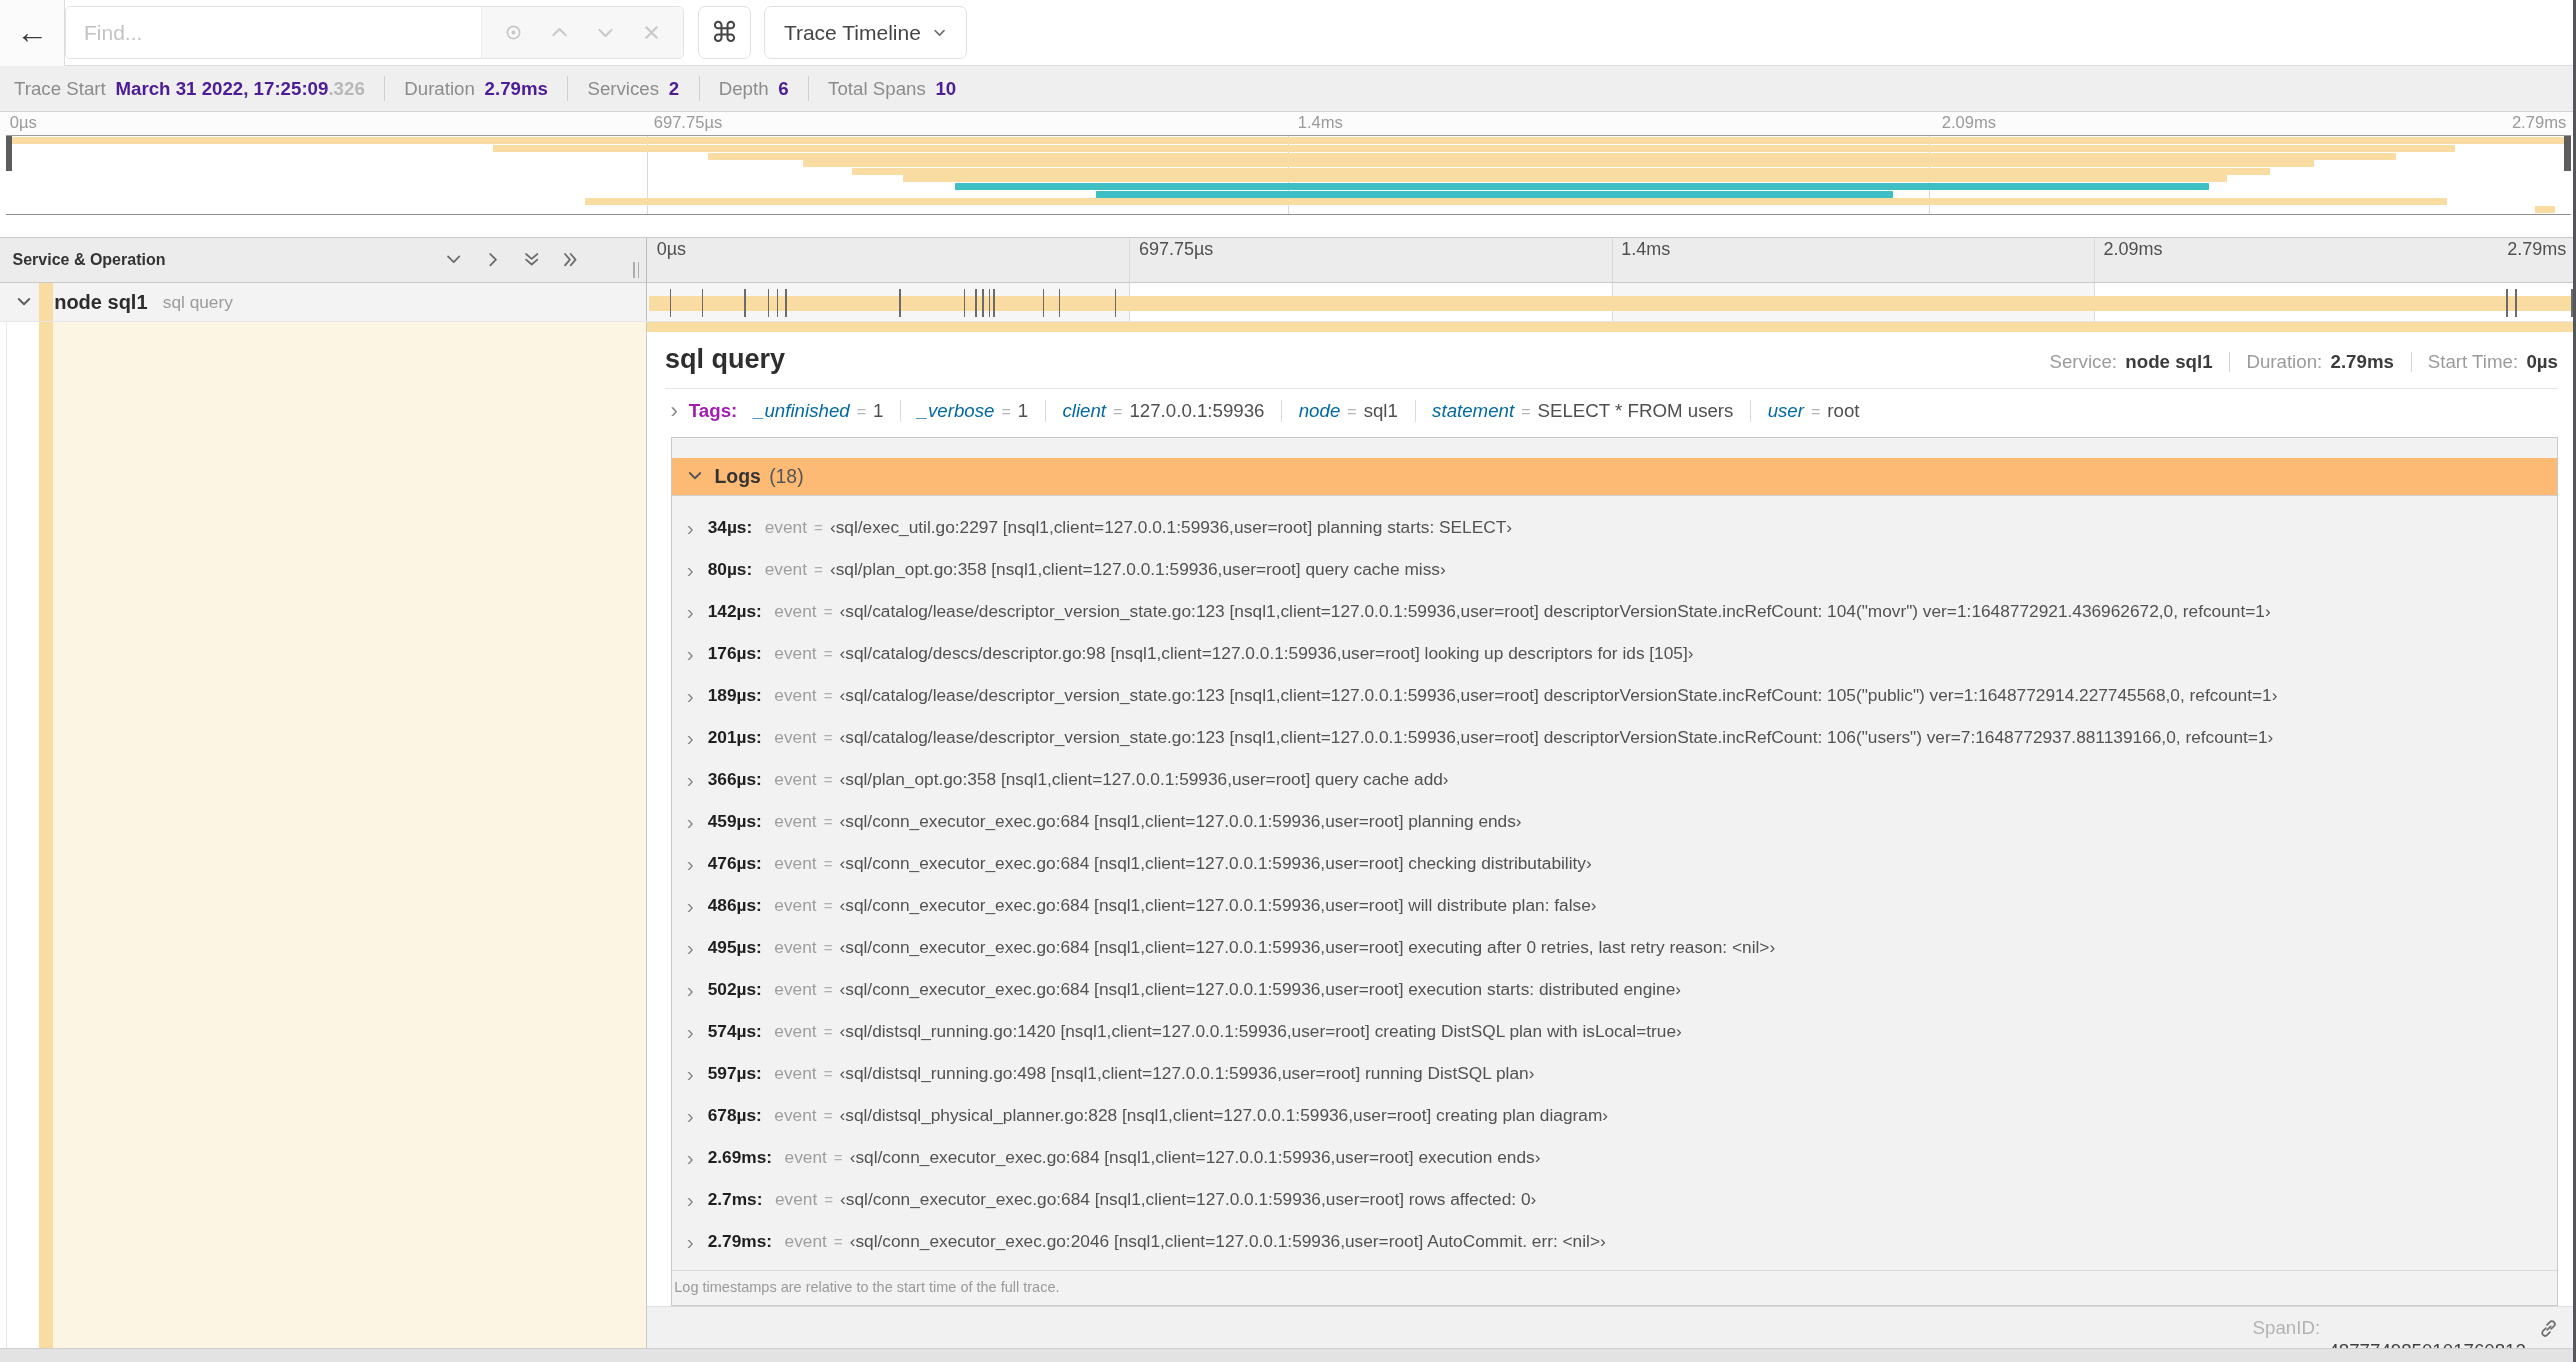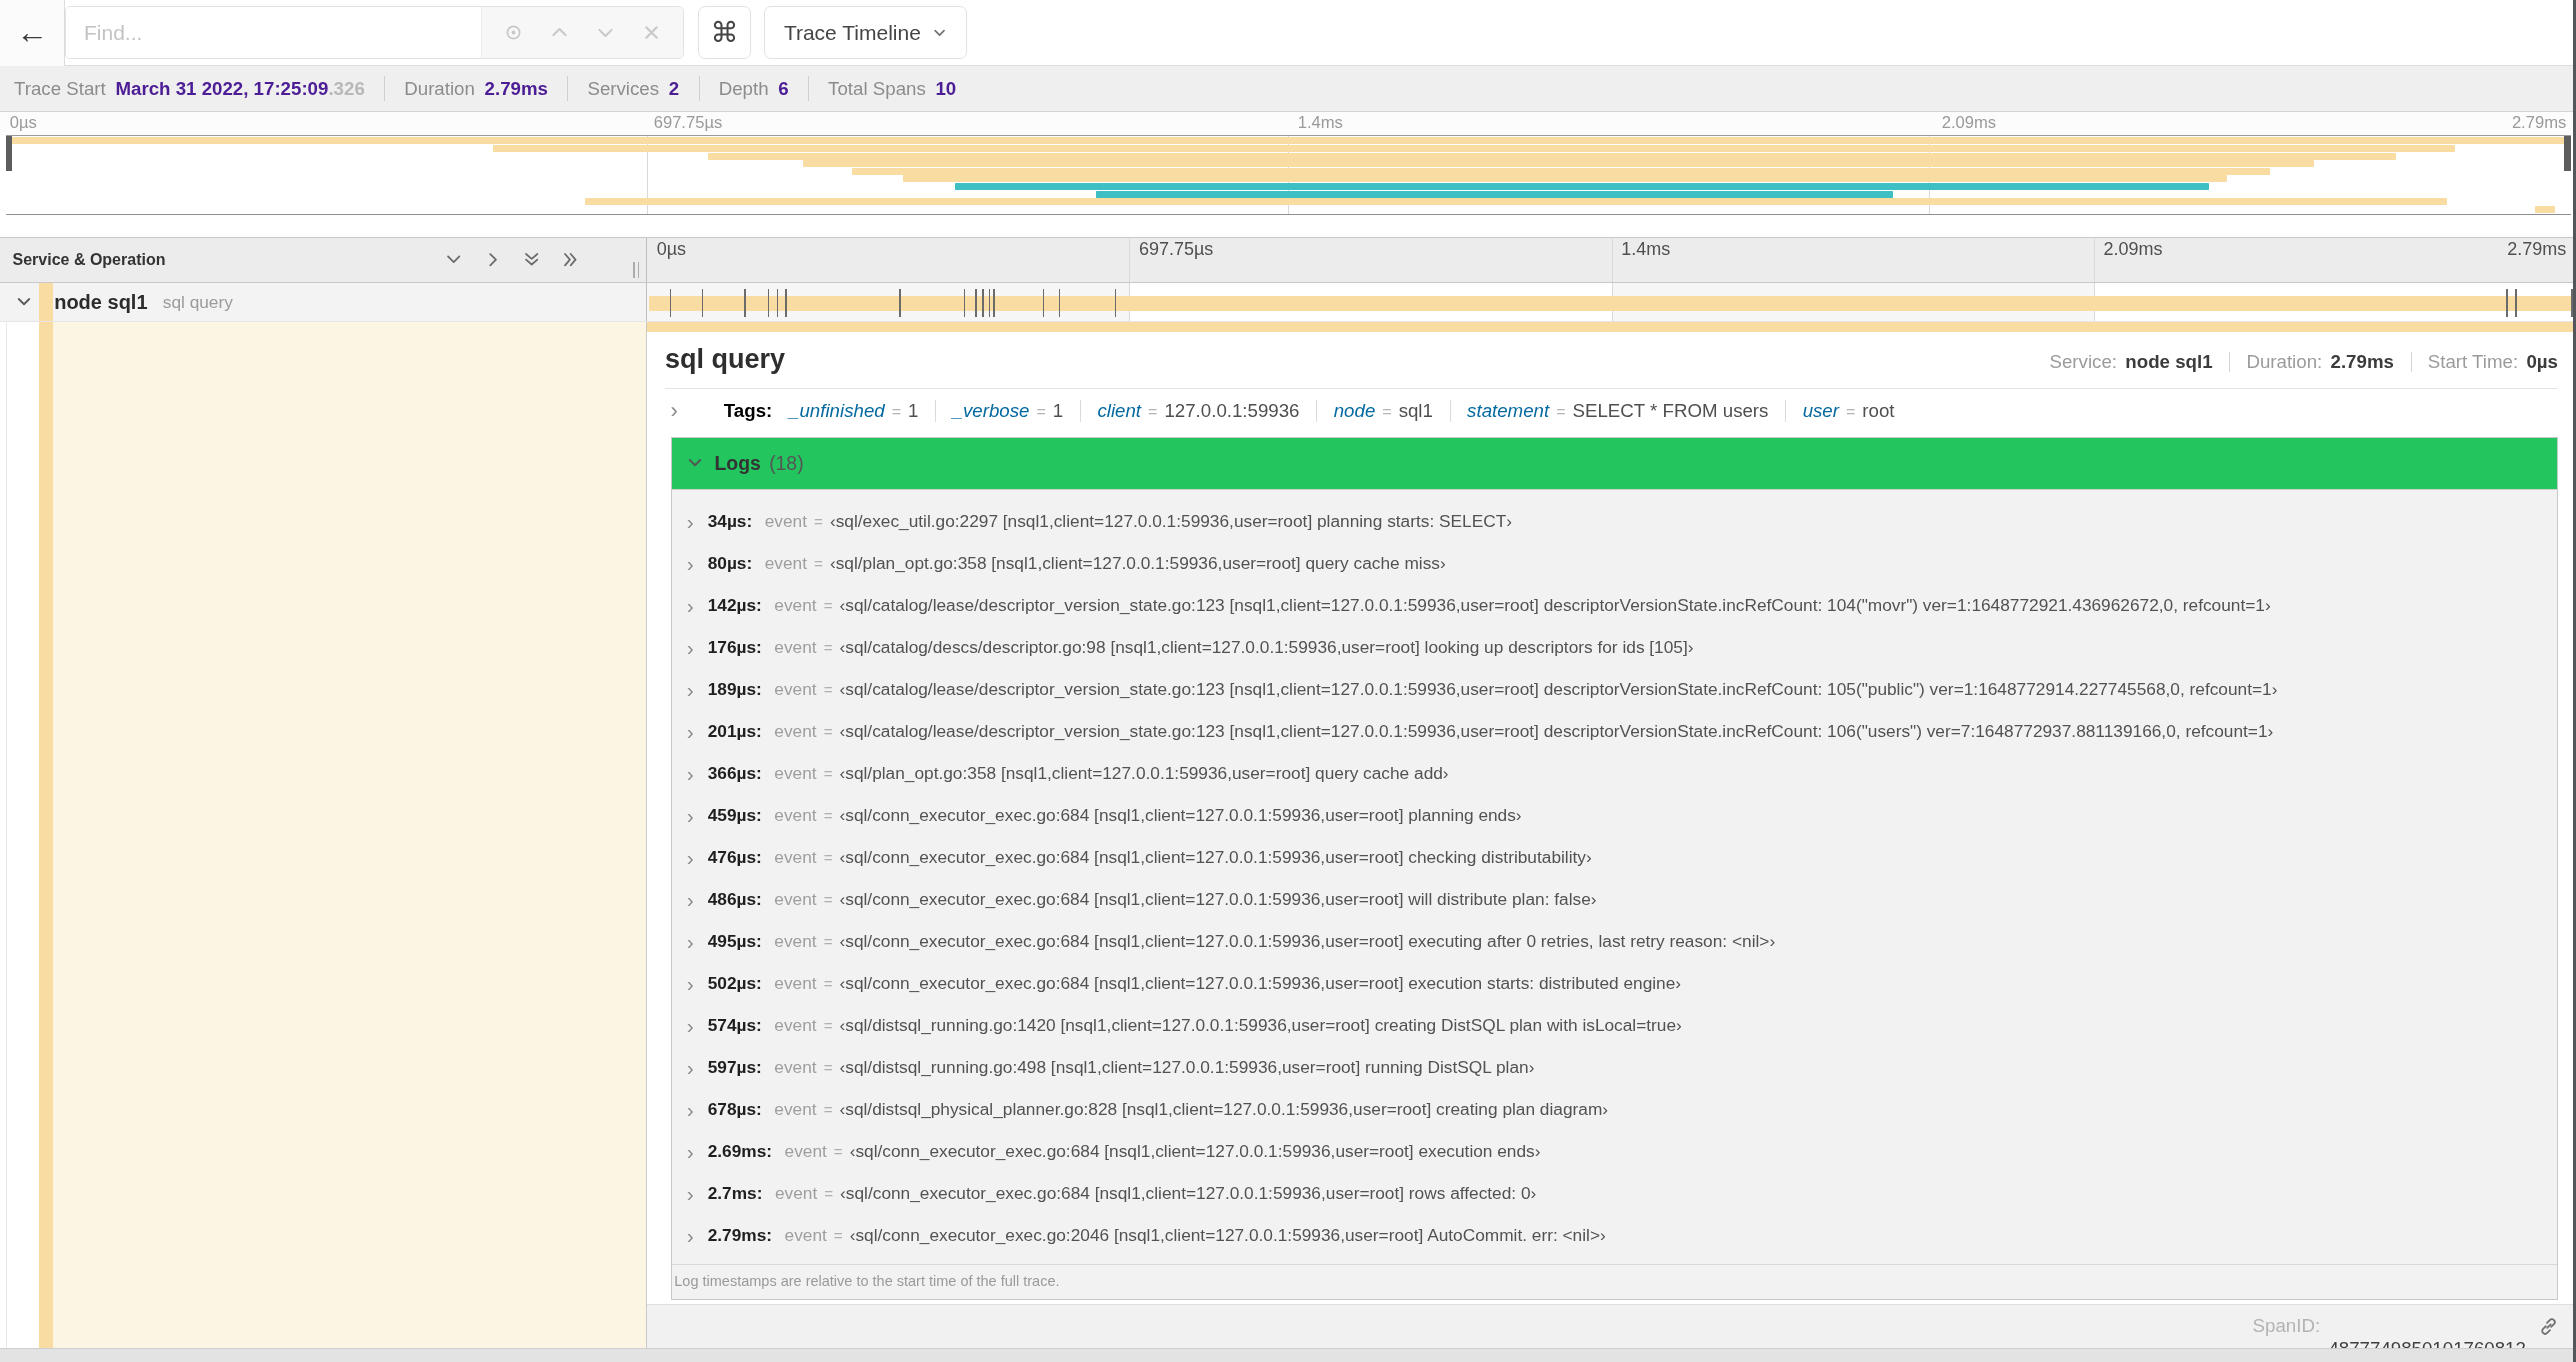--- a/index.html
+++ b/index.html
@@ -74,28 +74,28 @@
   .card { padding:12.5px 18px 0 18px; }
   .card-head { display:flex; justify-content:space-between; align-items:baseline; }
   .detail-title { font-size:27px; font-weight:bold; color:#2e2e2e; }
   .meta { display:flex; align-items:baseline; font-size:18.7px; white-space:nowrap; }
   .meta-label { color:#9b9b9b; margin-right:8.3px; }
   .meta-value { color:#3c3c3c; font-weight:bold; }
   .meta-div { width:0.7px; height:19.4px; background:#d5d5d5; margin:0 16.6px; align-self:center; }
   .card-hr { border:none; border-top:0.7px solid #e4e4e4; margin-top:12.5px; }
   .tags-line { display:flex; align-items:center; padding:11px 0 9.7px 5.5px; font-size:18.7px; cursor:pointer; }
   .tags-chev { color:#8a8a8a; font-size:22px; line-height:1; margin-right:11px; }
-  .tags-label { font-weight:bold; color:#000000; margin-right:14px;margin-left:35px; }
+  .tags-label { font-weight:bold; color:#a21caf; margin-right:14px; }
   .tag-item { display:flex; align-items:baseline; padding:0 16.6px; border-left:0.7px solid #dadada; white-space:nowrap; }
   .tag-item:first-of-type { border-left:none; padding-left:2.8px; }
   .tag-key { color:#0369a1;font-style:italic; }
   .tag-eq { color:#b4b4b4; margin:0 7px; font-size:16px; }
   .tag-val { color:#4f4f4f; }
   .logs-box { margin:5.5px 0 0 5.5px; border:0.7px solid #c9c9c9; background:#f2f2f2; }
-  .logs-head { background:#22c55e; border-bottom:0.7px solid #cfcfcf; padding:14px 14px; display:flex; align-items:center; font-size:19.4px; cursor:pointer; }
+  .logs-head { background:#fdba74; border-bottom:0.7px solid #cfcfcf; padding:7px 14px; display:flex; align-items:center; font-size:19.4px; cursor:pointer;margin-top:20px; }
   .logs-chev { margin-right:11px; display:flex; }
   .logs-title { font-weight:bold; color:#333; margin-right:8.3px; }
   .logs-count { color:#555; }
   .logs-body { padding:11px 15.2px 0 15.2px; }
   .log-row { height:42px; display:flex; align-items:center; font-size:17.3px; white-space:nowrap; overflow:hidden; cursor:pointer; }
   .log-chev { color:#8a8a8a; font-size:21px; line-height:1; width:21px; flex:0 0 auto; }
   .log-time { font-weight:bold; color:#1f1f1f; margin-right:12.5px; }
   .log-key { color:#9e9e9e; }
   .log-eq { color:#b0b0b0; margin:0 7px; font-size:15.2px; }
   .log-val { color:#525252; }

